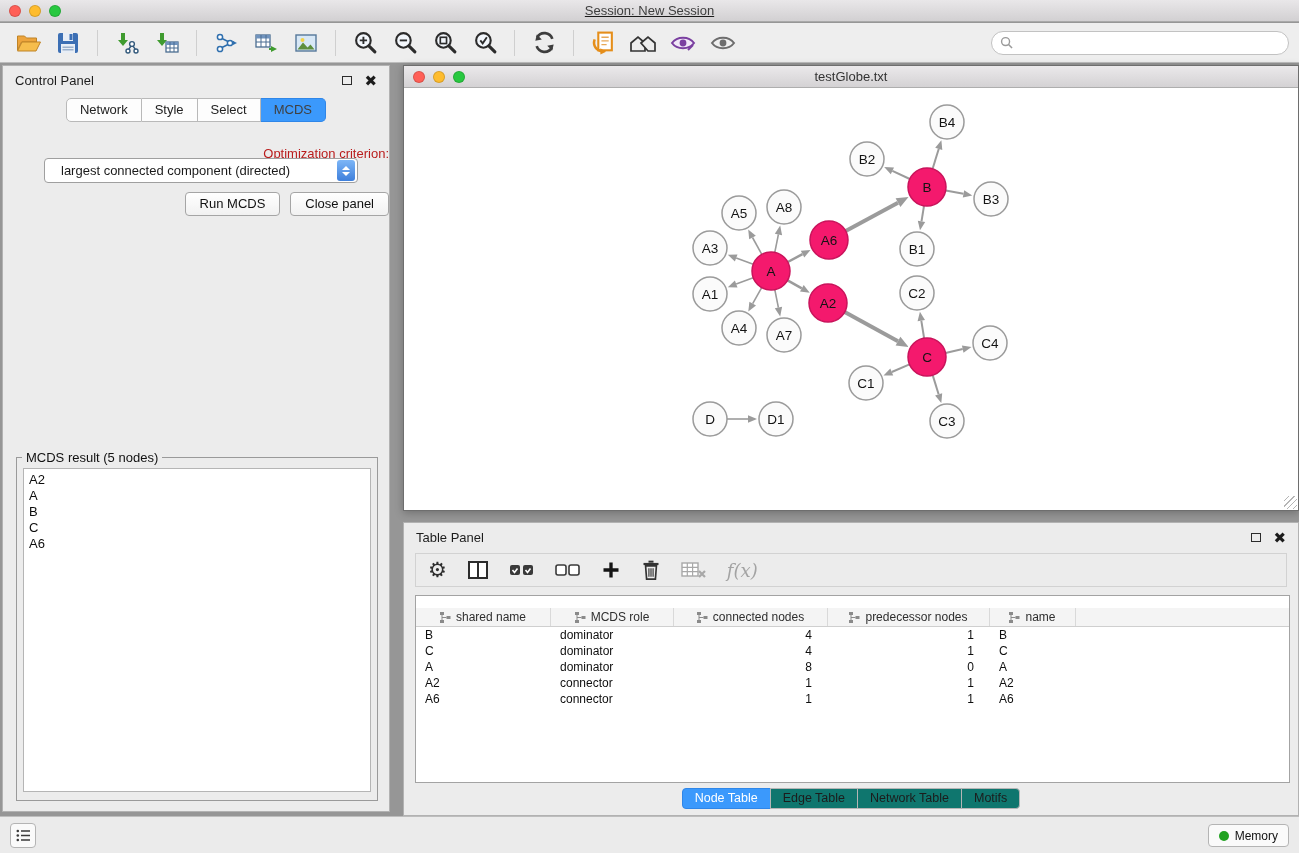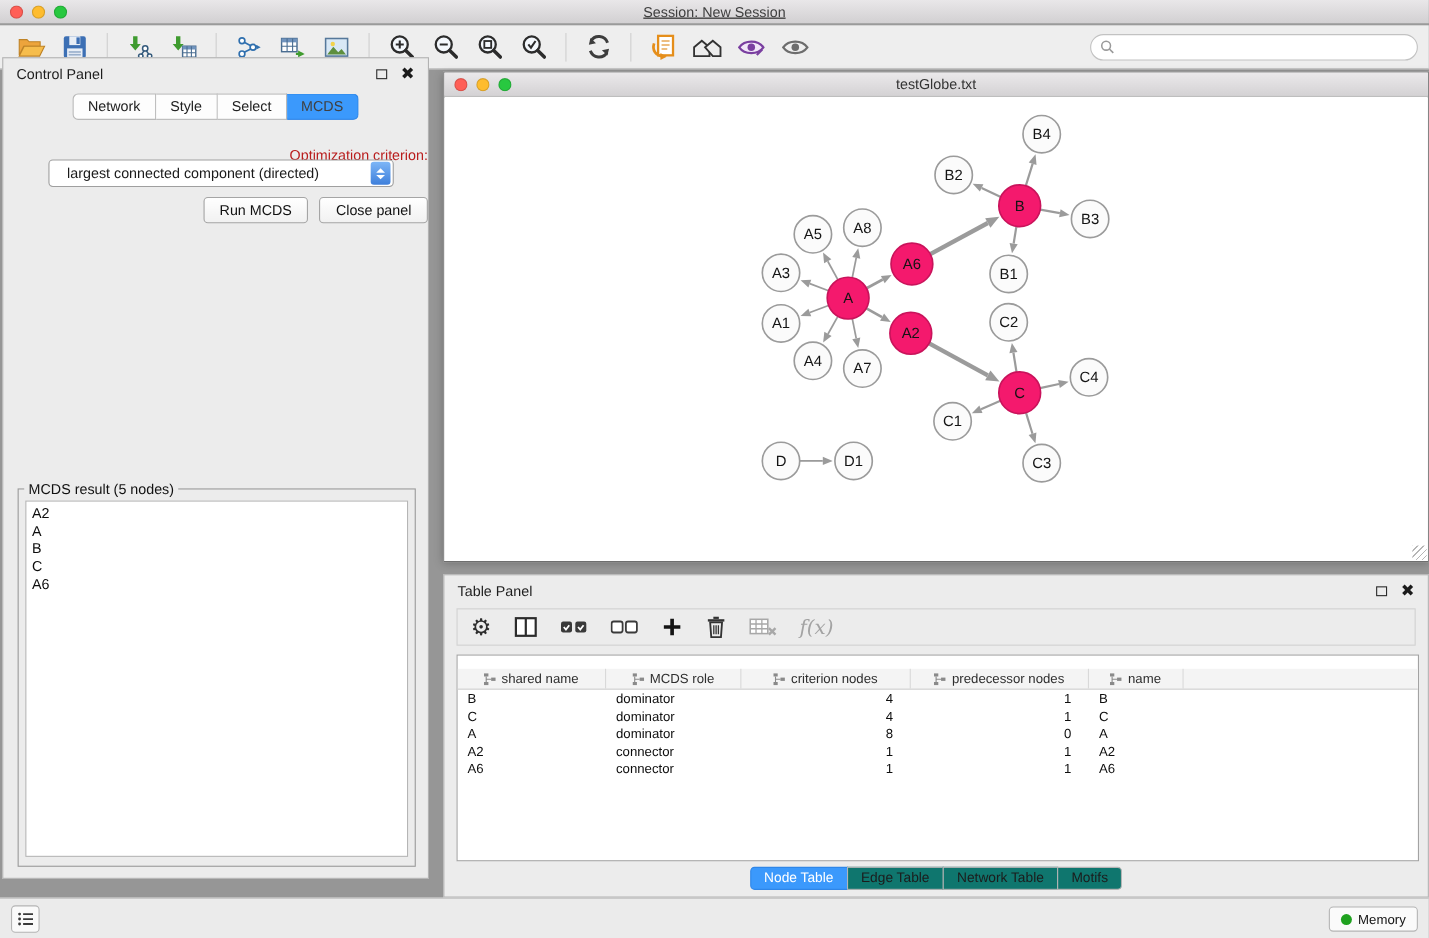--- a/index.html
+++ b/index.html
@@ -18,21 +18,21 @@
   .toolbar { position:absolute; top:23px; left:0; right:0; height:40px; background:#eeeeee;
     border-bottom:1px solid #bdbdbd; display:flex; align-items:center; padding:0 10px; gap:4px; }
   .tool-btn { width:36px; height:34px; border:none; background:transparent; display:flex;
     align-items:center; justify-content:center; cursor:default; }
   .tool-sep { width:1px; height:26px; background:#cfcfcf; margin:0 7px; flex:none; }
   .search-box { margin-left:auto; width:298px; height:24px; background:#fff; border:1px solid #c2c2c2;
     border-radius:12px; display:flex; align-items:center; padding:0 8px; gap:6px; }
   .search-box input { border:none; outline:none; flex:1; font-size:12px; background:transparent; }
 
   
-  .control-panel { position:absolute; left:2px; top:52px; width:388px; height:747px;
+  .control-panel { position:absolute; left:2px; top:65px; width:388px; height:747px;
     background:#ececec; border:1px solid #b2b2b2; }
   .panel-header { height:28px; display:flex; align-items:center; padding:0 12px; font-size:13px; color:#1d1d1d; }
   .panel-controls { margin-left:auto; display:flex; gap:12px; align-items:center; }
   .float-ico { width:10px; height:9px; border:1.6px solid #2b2b2b; display:inline-block; }
   .close-ico { font-size:15px; font-weight:bold; color:#1b1b1b; line-height:1; }
   .cp-tabs { display:flex; justify-content:center; margin-top:4px; }
   .cp-tab { font-size:13px; padding:3px 13px 4px; background:#fdfdfd; border:1px solid #b9b9b9;
     border-left:none; color:#222; }
   .cp-tab:first-child { border-left:1px solid #b9b9b9; border-radius:5px 0 0 5px; }
   .cp-tab:last-child { border-radius:0 5px 5px 0; }
@@ -504,21 +504,21 @@
             </svg>
             <span>MCDS role</span>
           </div>
           <div class="th col2">
             <svg width="11" height="11" viewBox="0 0 11 11">
               <rect x="0" y="0" width="4" height="3" fill="#8a8a8a"></rect>
               <rect x="6.5" y="4" width="4" height="3" fill="#8a8a8a"></rect>
               <rect x="0" y="8" width="4" height="3" fill="#8a8a8a"></rect>
               <path d="M2 3v5M2 5.5h4.5" stroke="#8a8a8a" fill="none"></path>
             </svg>
-            <span>criterion nodes</span>
+            <span>connected nodes</span>
           </div>
           <div class="th col3">
             <svg width="11" height="11" viewBox="0 0 11 11">
               <rect x="0" y="0" width="4" height="3" fill="#8a8a8a"></rect>
               <rect x="6.5" y="4" width="4" height="3" fill="#8a8a8a"></rect>
               <rect x="0" y="8" width="4" height="3" fill="#8a8a8a"></rect>
               <path d="M2 3v5M2 5.5h4.5" stroke="#8a8a8a" fill="none"></path>
             </svg>
             <span>predecessor nodes</span>
           </div>

